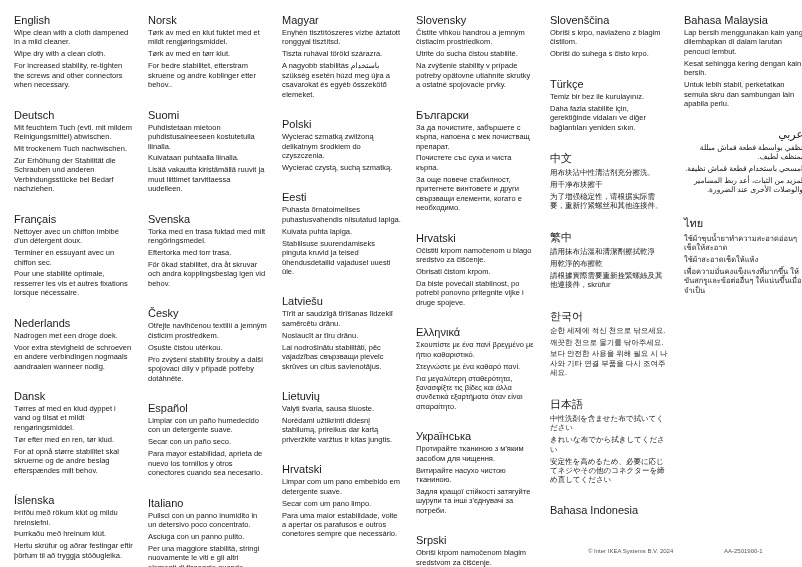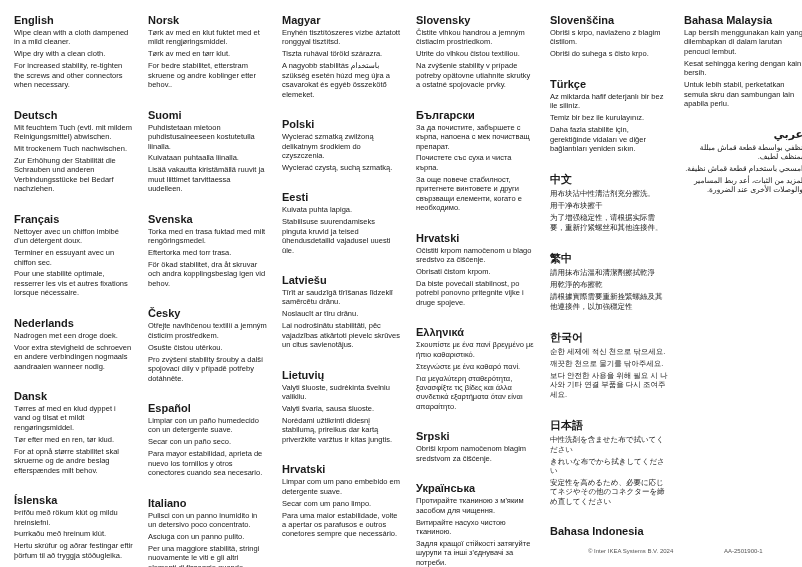--- a/index.html
+++ b/index.html
@@ -14,21 +14,21 @@
   .columns {
     display: flex;
     gap: 15px;
     padding: 14px 4px 0 14px;
     box-sizing: border-box;
   }
   .column { flex: 0 0 119px; width: 119px; }
   .lang-section { margin-bottom: 19px; }
   .lang-section h2 {
     font-size: 11px;
-    font-weight: bold;
+    font-weight: normal;
     margin: 0 0 2px 0;
     letter-spacing: 0;
   }
   .lang-section p {
     font-size: 7.5px;
     line-height: 1.26;
     margin: 0 0 2.5px 0;
   }
   .lang-section.rtl { }
   .page-footer {
@@ -127,47 +127,47 @@
         <p>Tiszta ruhával töröld szárazra.</p>
         <p>A nagyobb stabilitás باستخدام szükség esetén húzd meg újra a csavarokat és egyéb összekötő elemeket.</p>
       </section>
       <section class="lang-section" dir="ltr">
         <h2>Polski</h2>
         <p>Wycierać szmatką zwilżoną delikatnym środkiem do czyszczenia.</p>
         <p>Wycierać czystą, suchą szmatką.</p>
       </section>
       <section class="lang-section" dir="ltr">
         <h2>Eesti</h2>
+        <p>Puhasta õrnatoimelises puhastusvahendis niisutatud lapiga.</p>
         <p>Kuivata puhta lapiga.</p>
         <p>Stabiilsuse suurendamiseks pinguta kruvid ja teised ühendusdetailid vajadusel uuesti üle.</p>
       </section>
       <section class="lang-section" dir="ltr">
         <h2>Latviešu</h2>
         <p>Tīrīt ar saudzīgā tīrīšanas līdzeklī samērcētu drānu.</p>
         <p>Noslaucīt ar tīru drānu.</p>
-        <p>Lai nodrošinātu stabilitāti, pēc vajadzības atkārtoti pievelc skrūves un citus savienotājus.</p>
+        <p>Lai nodrošinātu stabilitāti, pēc vajadzības свързващи pievelc skrūves un citus savienotājus.</p>
       </section>
       <section class="lang-section" dir="ltr">
         <h2>Lietuvių</h2>
-        <p>Valyti šluoste, sudrėkinta švelniu valikliu.</p>
         <p>Valyti švaria, sausa šluoste.</p>
         <p>Norėdami užtikrinti didesnį stabilumą, prireikus dar kartą priveržkite varžtus ir kitas jungtis.</p>
       </section>
       <section class="lang-section" dir="ltr">
         <h2>Hrvatski</h2>
         <p>Limpar com um pano embebido em detergente suave.</p>
         <p>Secar com um pano limpo.</p>
         <p>Para uma maior estabilidade, volte a apertar os parafusos e outros conetores sempre que necessário.</p>
       </section>
     </div>
     <div class="column">
       <section class="lang-section" dir="ltr">
         <h2>Slovensky</h2>
         <p>Čistite vlhkou handrou a jemným čistiacim prostriedkom.</p>
-        <p>Utrite do vlhkou čistou textíliou.</p>
+        <p>Utrite do sucha čistou stabilité.</p>
         <p>Na zvýšenie stability v prípade potreby opätovne utiahnite skrutky a ostatné spojovacie prvky.</p>
       </section>
       <section class="lang-section" dir="ltr">
         <h2>Български</h2>
         <p>За да почистите, забършете с кърпа, напоена с мек почистващ препарат.</p>
         <p>Почистете със суха и чиста кърпа.</p>
         <p>За още повече стабилност, притегнете винтовете и други свързващи елементи, когато е необходимо.</p>
       </section>
       <section class="lang-section" dir="ltr">
         <h2>Hrvatski</h2>
@@ -175,53 +175,52 @@
         <p>Obrisati čistom krpom.</p>
         <p>Da biste povećali stabilnost, po potrebi ponovno pritegnite vijke i druge spojeve.</p>
       </section>
       <section class="lang-section" dir="ltr">
         <h2>Ελληνικά</h2>
         <p>Σκουπίστε με ένα πανί βρεγμένο με ήπιο καθαριστικό.</p>
         <p>Στεγνώστε με ένα καθαρό πανί.</p>
         <p>Για μεγαλύτερη σταθερότητα, ξανασφίξτε τις βίδες και άλλα συνδετικά εξαρτήματα όταν είναι απαραίτητο.</p>
       </section>
       <section class="lang-section" dir="ltr">
-        <h2>Srpski</h2>
-        <p>Obriši krpom namočenom blagim sredstvom za čišćenje.</p>
-      </section>
-      <section class="lang-section" dir="ltr">
         <h2>Українська</h2>
         <p>Протирайте тканиною з м'яким засобом для чищення.</p>
         <p>Витирайте насухо чистою тканиною.</p>
         <p>Задля кращої стійкості затягуйте шурупи та інші з'єднувачі за потреби.</p>
       </section>
+      <section class="lang-section" dir="ltr">
+        <h2>Srpski</h2>
+        <p>Obriši krpom namočenom blagim sredstvom za čišćenje.</p>
+      </section>
     </div>
     <div class="column">
       <section class="lang-section" dir="ltr">
         <h2>Slovenščina</h2>
         <p>Obriši s krpo, navlaženo z blagim čistilom.</p>
         <p>Obriši do suhega s čisto krpo.</p>
       </section>
       <section class="lang-section" dir="ltr">
         <h2>Türkçe</h2>
-        <p>Az miktarda hafif deterjanlı bir bez ile siliniz.</p>
         <p>Temiz bir bez ile kurulayınız.</p>
         <p>Daha fazla stabilite için, gerektiğinde vidaları ve diğer bağlantıları yeniden sıkın.</p>
       </section>
       <section class="lang-section" dir="ltr">
         <h2>中文</h2>
         <p>用布块沾中性清洁剂充分擦洗。</p>
         <p>用干净布块擦干</p>
         <p>为了增强稳定性，请根据实际需要，重新拧紧螺丝和其他连接件。</p>
       </section>
       <section class="lang-section" dir="ltr">
         <h2>繁中</h2>
         <p>請用抹布沾溫和清潔劑擦拭乾淨</p>
         <p>用乾淨的布擦乾</p>
-        <p>請根據實際需要重新拴緊螺絲及其他連接件，以加強穩定性</p>
+        <p>請根據實際需要重新拴緊螺絲及其他連接件，skrúfur</p>
       </section>
       <section class="lang-section" dir="ltr">
         <h2>한국어</h2>
         <p>순한 세제에 적신 천으로 닦으세요.</p>
         <p>깨끗한 천으로 물기를 닦아주세요.</p>
         <p>보다 안전한 사용을 위해 필요 시 나사와 기타 연결 부품을 다시 조여주세요.</p>
       </section>
       <section class="lang-section" dir="ltr">
         <h2>日本語</h2>
         <p>中性洗剤を含ませた布で拭いてください</p>
@@ -237,20 +236,26 @@
         <h2>Bahasa Malaysia</h2>
         <p>Lap bersih menggunakan kain yang dilembapkan di dalam larutan pencuci lembut.</p>
         <p>Kesat sehingga kering dengan kain bersih.</p>
         <p>Untuk lebih stabil, perketatkan semula skru dan sambungan lain apabila perlu.</p>
       </section>
       <section class="lang-section rtl" dir="rtl">
         <h2>عربي</h2>
         <p>نظفي بواسطة قطعة قماش مبللة بمنظف لطيف.</p>
         <p>امسحي باستخدام قطعة قماش نظيفة.</p>
         <p>لمزيد من الثبات، أعد ربط المسامير والوصلات الأخرى عند الضرورة.</p>
+      </section>
+      <section class="lang-section" dir="ltr">
+        <h2>ไทย</h2>
+        <p>ใช้ผ้าชุบน้ำยาทำความสะอาดอ่อนๆ เช็ดให้สะอาด</p>
+        <p>ใช้ผ้าสะอาดเช็ดให้แห้ง</p>
+        <p>เพื่อความมั่นคงแข็งแรงที่มากขึ้น ให้ขันสกรูและข้อต่ออื่นๆ ให้แน่นขึ้นเมื่อจำเป็น</p>
       </section>
     </div>
   </div>
 
 <div class="page-footer">
   <span class="copyright">© Inter IKEA Systems B.V. 2024</span>
   <span class="doc-number">AA-2501900-1</span>
 </div>
 
 </body></html>

